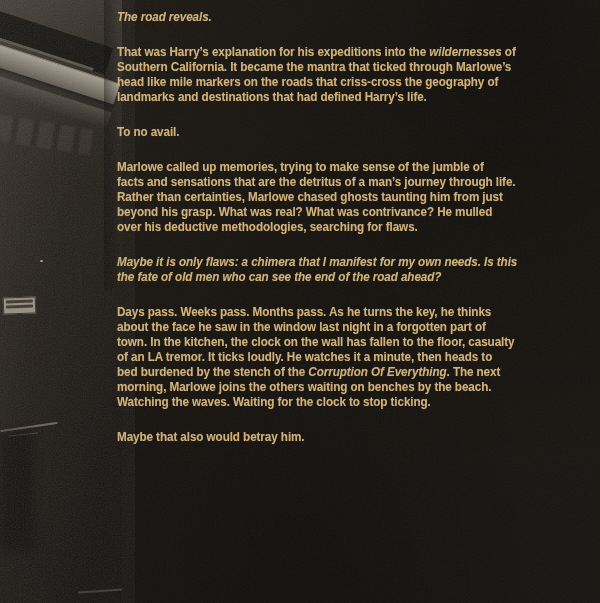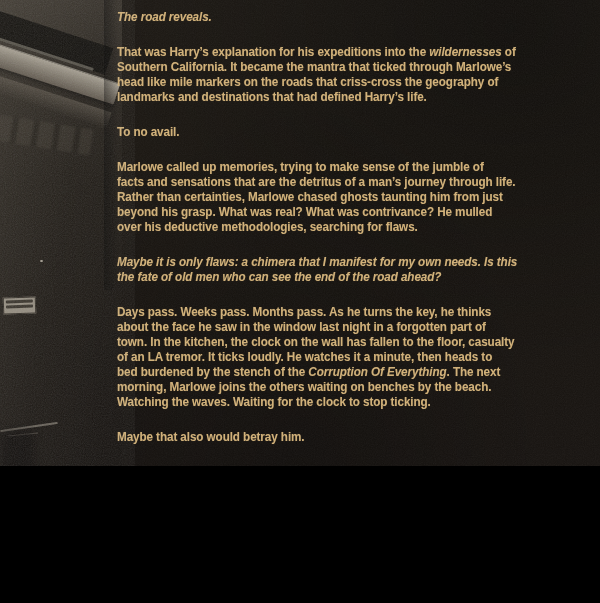--- a/index.html
+++ b/index.html
@@ -1,18 +1,18 @@
 <!DOCTYPE html>
 <html><head>
 <meta charset="utf-8">
 <style>
   html,body{margin:0;padding:0;background:#000;}
   .screen{
     position:relative;
-    width:600px;height:466px;
+    width:600px;height:603px;
     overflow:hidden;
     background:
       radial-gradient(ellipse at 85% 6%, rgba(0,0,0,0.38), rgba(0,0,0,0) 55%),
       radial-gradient(ellipse at 50% 110%, rgba(0,0,0,0.25), rgba(0,0,0,0) 60%),
       linear-gradient(180deg,#1d1914 0%, #1a1611 35%, #181410 70%, #171310 100%);
     font-family:"Liberation Sans","DejaVu Sans",sans-serif;
   }
 
   
   .photo-strip{

